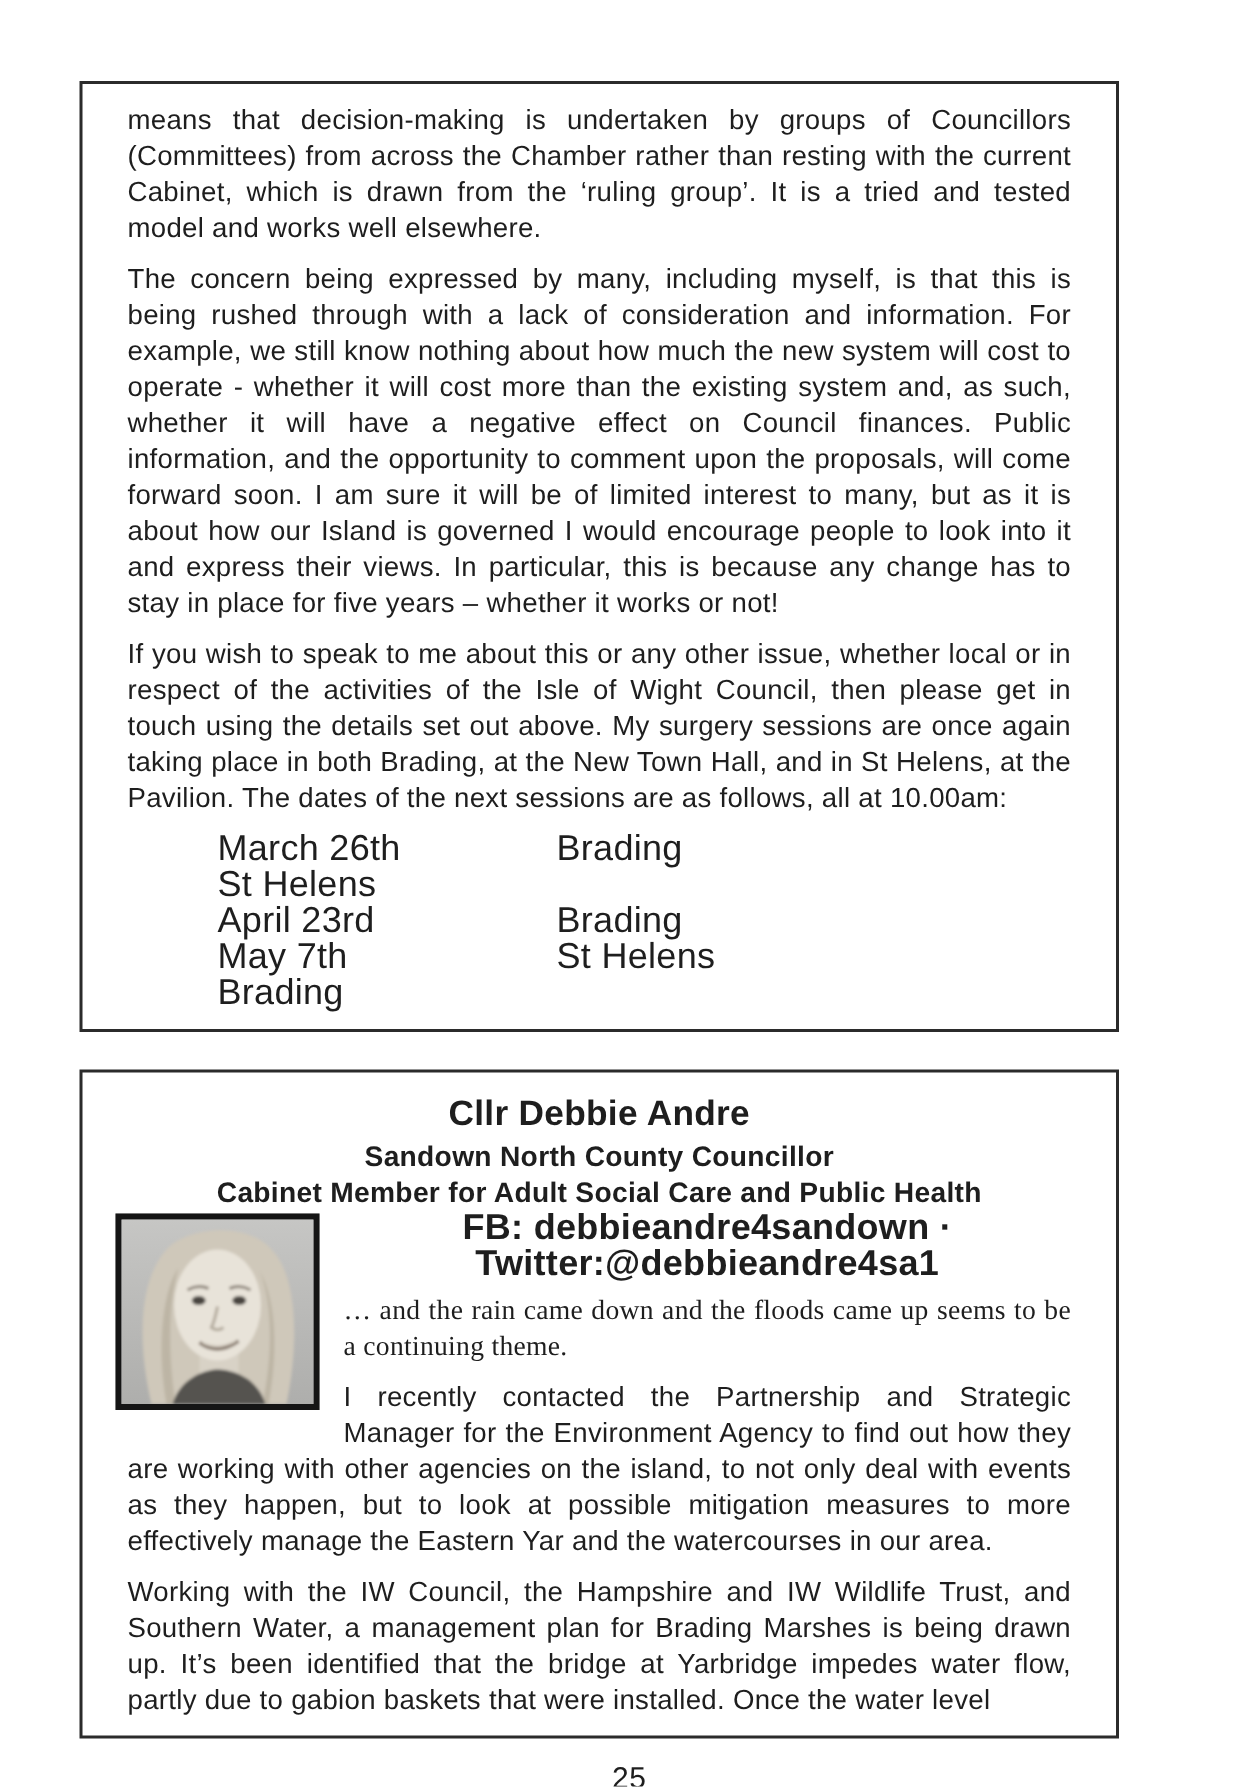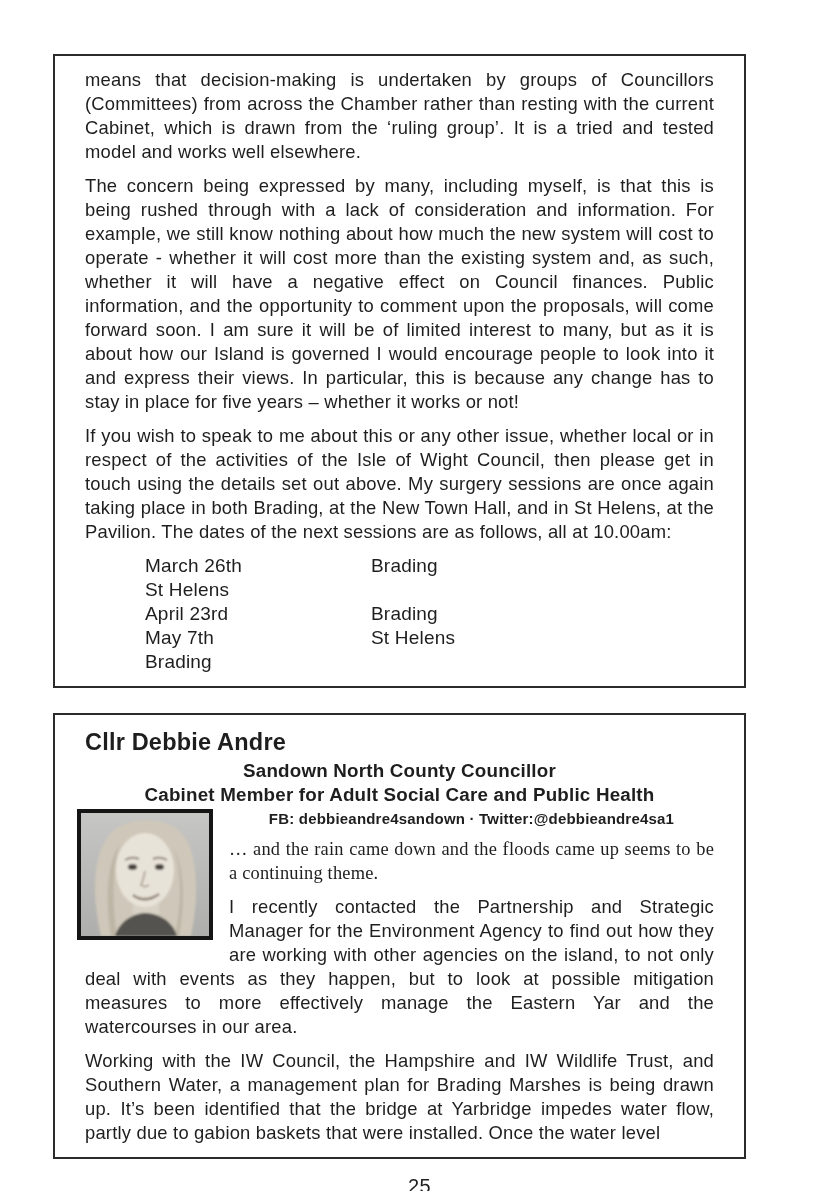--- a/index.html
+++ b/index.html
@@ -34,30 +34,30 @@
   .body-text {
     margin: 0 0 10px 0;
     font-size: 18.4px;
     line-height: 24px;
     letter-spacing: 0.2px;
     text-align: justify;
   }
   .body-text:last-child { margin-bottom: 0; }
   .schedule {
     margin: 2px 0 0 60px;
-    font-size: 19px;
+    font-size: 24px;
     line-height: 24px;
     letter-spacing: 0.2px;
   }
   .schedule-row { display: flex; }
   .schedule-date { width: 226px; }
   .schedule-location { flex: 1; }
 
   .profile-title {
-    text-align: left;
+    text-align: center;
     font-weight: bold;
     font-size: 23.5px;
     line-height: 27px;
     margin: 2px 0 3px 0;
     letter-spacing: 0.2px;
   }
   .profile-sub {
     text-align: center;
     font-weight: bold;
     font-size: 18.8px;
@@ -68,21 +68,21 @@
     text-align: center;
     font-weight: bold;
     font-size: 18.8px;
     line-height: 24px;
     letter-spacing: 0.2px;
     white-space: nowrap;
   }
   .profile-social {
     text-align: center;
     font-weight: bold;
-    font-size: 15px;
+    font-size: 24px;
     line-height: 24px;
     letter-spacing: 0.2px;
   }
   .photo-frame {
     float: left;
     width: 128px;
     height: 123px;
     border: 4px solid #151515;
     margin: 2px 16px 8px -8px;
     background: #bdbdbd;

